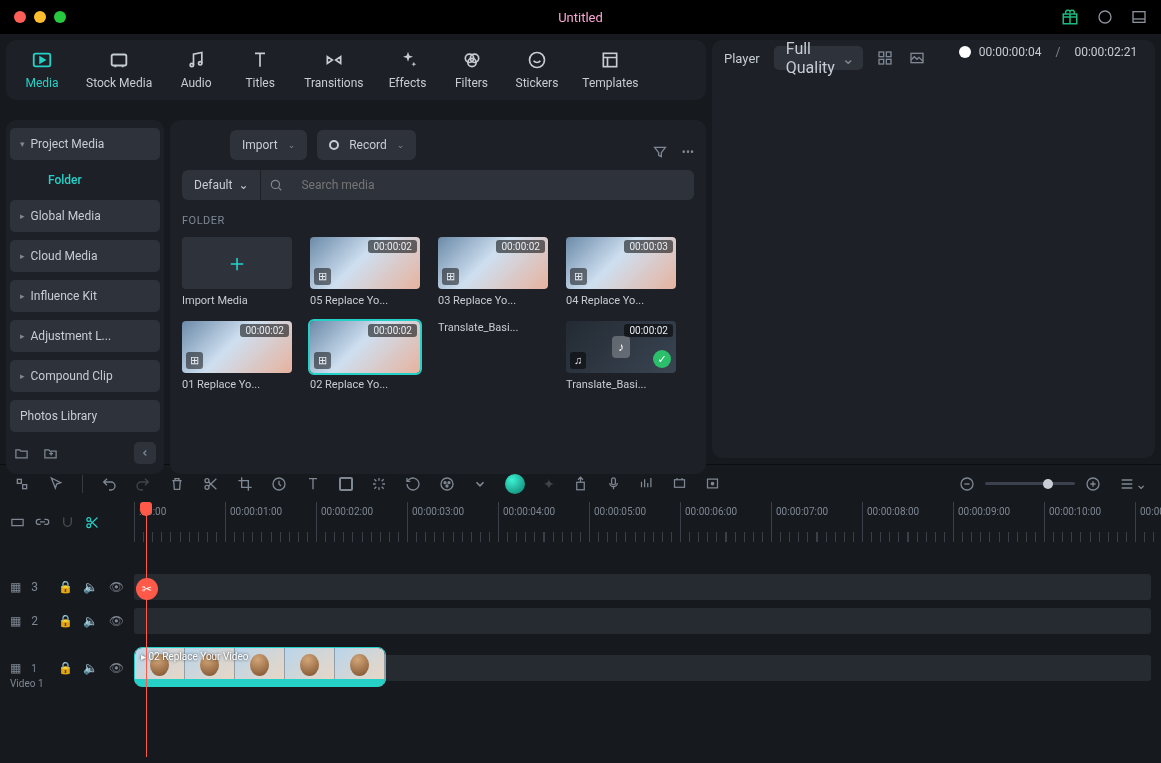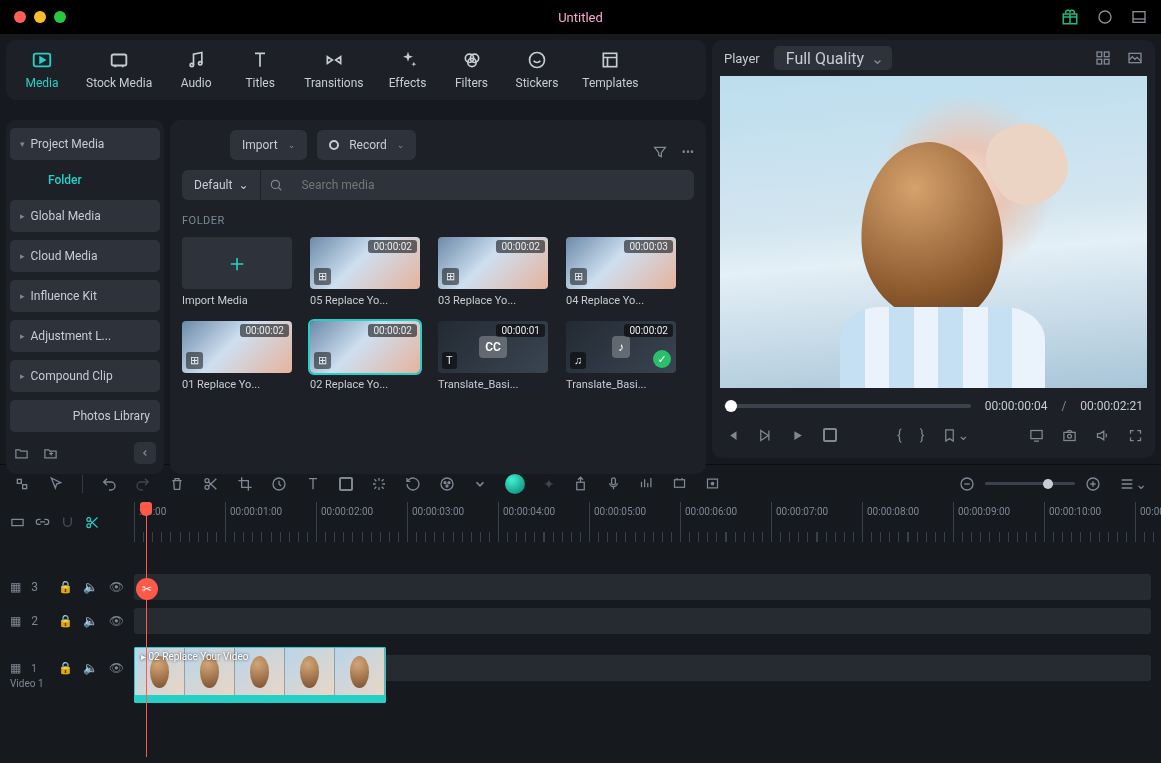--- a/index.html
+++ b/index.html
@@ -64,21 +64,21 @@
   .thumb.dark { background:linear-gradient(135deg,#232a33,#3a4552); }
   .thumb.add { background:var(--bg3); color:var(--accent); font-size:24px; }
   .thumb .dur { position:absolute; top:3px; right:3px; background:rgba(0,0,0,.55); border-radius:3px; font-size:10px; padding:1px 5px; color:#e9edf2; }
   .thumb .badge { position:absolute; left:4px; bottom:4px; background:rgba(0,0,0,.5); border-radius:3px; padding:2px 4px; color:#e9edf2; font-size:11px; }
   .thumb .greencheck { position:absolute; right:5px; bottom:5px; width:18px; height:18px; border-radius:50%; background:#2bbf6c; display:flex; align-items:center; justify-content:center; color:#fff; font-size:11px; }
   .thumb .centerbox { background:rgba(255,255,255,.25); border-radius:4px; padding:4px 6px; font-size:12px; color:#fff; font-weight:600; }
   .thumb.sel { outline:2px solid var(--accent); }
   .media-item .name { font-size:11px; color:var(--text); white-space:nowrap; overflow:hidden; text-overflow:ellipsis; }
   
   
-  .player { flex:1; background:var(--bg1); border-radius:10px; display:flex; flex-direction:column; overflow:hidden; }
+  .player { flex:1; background:var(--bg1); border-radius:10px; display:flex; flex-direction:row; overflow:hidden; }
   .player-top { height:36px; display:flex; align-items:center; padding:0 12px; gap:14px; }
   .qsel { background:var(--bg3); border-radius:5px; height:24px; padding:0 28px 0 12px; display:flex; align-items:center; color:var(--text); font-size:16px; position:relative; cursor:pointer; }
   .qsel::after { content:"⌄"; position:absolute; right:8px; color:var(--text-dim); }
   .player-top .right { margin-left:auto; display:flex; gap:16px; color:var(--text-dim); font-size:14px; }
   .viewport { flex:1; margin:0 8px 6px; background:#000; position:relative; overflow:hidden; }
   .shot { position:absolute; inset:0; background:
       radial-gradient(circle at 58% 35%, #f4dfd3 0%, #e8c6b6 12%, transparent 28%),
       linear-gradient(175deg, #bcddee 0%, #d3e6f0 45%, #e4eff6 57%, #a8c5d8 100%);
   }
   .shot .hair { position:absolute; left:33%; top:21%; width:33%; height:58%; border-radius:50% 50% 45% 55%/55% 55% 45% 45%; background:radial-gradient(circle at 40% 25%, #d5a26d, #8c5a2e 65%, #5d3a1b); transform:rotate(-4deg); }
@@ -114,21 +114,21 @@
   .tick span { position:absolute; top:4px; left:4px; font-size:10px; color:var(--text-dim); }
   .subticks { position:absolute; left:0; right:0; bottom:0; height:10px; background:repeating-linear-gradient(90deg, #3a4049 0 1px, transparent 1px 9.1px); }
   .playhead { position:absolute; top:0; bottom:0; left:146px; width:1px; background:#ff5a49; z-index:5; }
   .playhead::before { content:""; position:absolute; top:0; left:-6px; width:12px; height:14px; background:#ff5a49; border-radius:3px 3px 6px 6px; }
   .cutbubble { position:absolute; top:76px; left:136px; width:22px; height:22px; border-radius:50%; background:#ff5a49; display:flex; align-items:center; justify-content:center; color:#fff; font-size:12px; z-index:6; }
   
   .tracks { flex:1; overflow:auto; }
   .track { display:flex; height:34px; align-items:center; }
   .track .head { width:134px; display:flex; align-items:center; gap:10px; padding:0 10px; color:var(--text-dim); }
   .track .lane { flex:1; height:26px; background:var(--bg2); border-radius:3px; margin-right:10px; position:relative; }
-  .clip { position:absolute; left:0; width:252px; top:-8px; height:56px; border:1px solid var(--accent); border-radius:1px; overflow:hidden; display:flex; }
+  .clip { position:absolute; left:0; width:252px; top:-8px; height:40px; border:1px solid var(--accent); border-radius:8px; overflow:hidden; display:flex; }
   .clip .frame { flex:1; background:linear-gradient(135deg,#b8d5eb,#edd7c2); border-right:1px solid rgba(0,0,0,.25); position:relative; }
   .clip .frame .h { position:absolute; left:30%; top:15%; width:40%; height:60%; border-radius:50%; background:radial-gradient(circle at 40% 25%, #d3a679, #7a4e2a); }
   .clip::after { content:""; position:absolute; bottom:0; left:0; right:0; height:7px; background:var(--accent); }
   .clip .label { position:absolute; top:3px; left:6px; font-size:10px; color:#fff; text-shadow:0 0 3px rgba(0,0,0,.8); display:flex; align-items:center; gap:4px; z-index:2; }
   .track.video .head .lbl { font-size:10px; }
   
   .icon { display:inline-flex; align-items:center; justify-content:center; }
   svg { display:block; }
   .square-icon { width:14px; height:14px; border:2px solid currentColor; border-radius:2px; }
 </style>
@@ -270,21 +270,21 @@
             <span>Influence Kit</span>
           </div>
         <div class="sb-item">
             <span class="caret">▸</span>
             <span>Adjustment L...</span>
           </div>
         <div class="sb-item">
             <span class="caret">▸</span>
             <span>Compound Clip</span>
           </div>
-        <div class="sb-item" style="justify-content:flex-end;">
+        <div class="sb-item" style="justify-content:flex-start;">
             <span>Photos Library</span>
           </div>
         <div class="sb-footer">
           <span class="icon">
               <svg width="15" height="15" viewBox="0 0 24 24" fill="none" stroke="currentColor" stroke-width="2">
                 <path d="M3 6h6l2 2h10v11H3z"></path>
               </svg>
             </span>
           <span class="icon">
               <svg width="15" height="15" viewBox="0 0 24 24" fill="none" stroke="currentColor" stroke-width="2">
@@ -370,25 +370,20 @@
               <div class="name">01 Replace Yo...</div>
             </div>
             <div class="media-item">
               <div class="thumb sel">
                 <span class="dur">00:00:02</span>
                 <span class="badge">⊞</span>
               </div>
               <div class="name">02 Replace Yo...</div>
             </div>
             <div class="media-item">
-              <div class="thumb dark">
-                <span class="dur">00:00:01</span>
-                <span class="centerbox">CC</span>
-                <span class="badge">T</span>
-              </div>
               <div class="name">Translate_Basi...</div>
             </div>
             <div class="media-item">
               <div class="thumb dark">
                 <span class="dur">00:00:02</span>
                 <span class="centerbox">♪</span>
                 <span class="badge">♫</span>
                 <span class="greencheck">✓</span>
               </div>
               <div class="name">Translate_Basi...</div>

